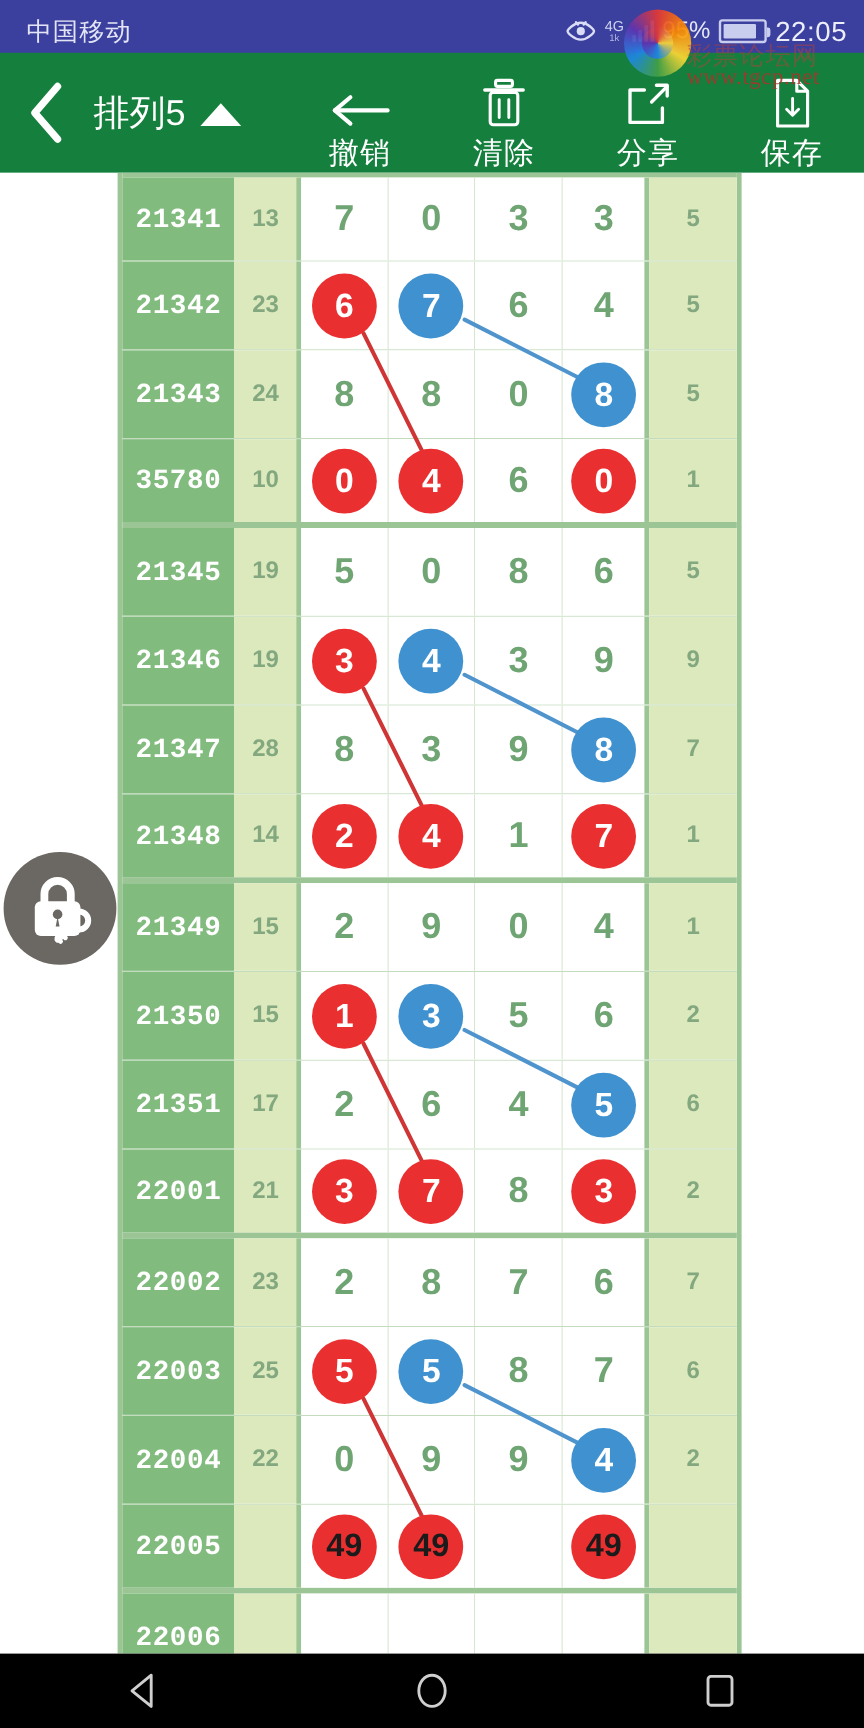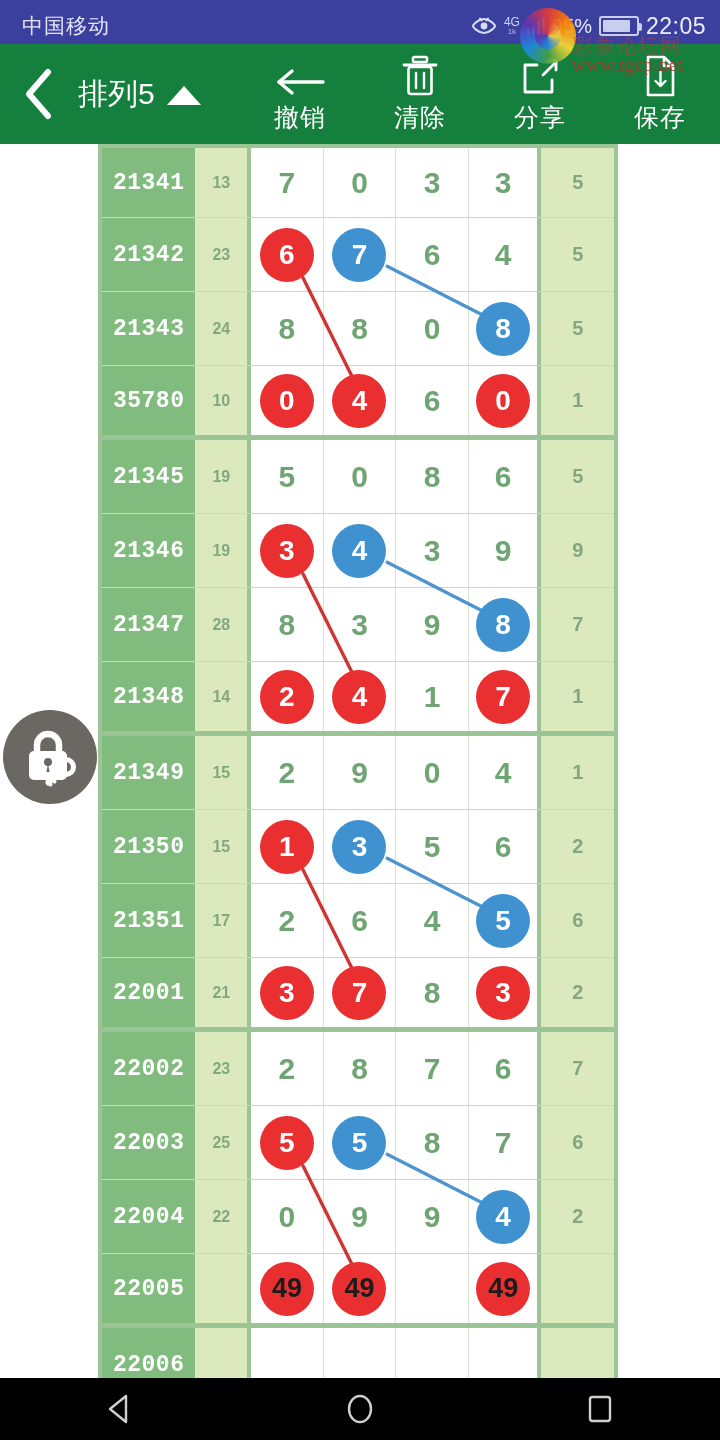--- a/index.html
+++ b/index.html
@@ -51,21 +51,21 @@
     width:78px;display:flex;align-items:center;justify-content:center;
   }
   #title-group{
     display:flex;align-items:center;gap:12px;padding-right:10px;
   }
   #page-title{font-size:30px;color:#ffffff;font-weight:400;}
   #caret-up-icon{
     width:0;height:0;border-left:17px solid transparent;border-right:17px solid transparent;
     border-bottom:19px solid #ffffff;margin-top:3px;
   }
-  #actions{margin-left:auto;display:flex;align-items:center;}
+  #actions{margin-left:auto;display:flex;align-items:flex-end;}
   .action{
     width:120px;display:flex;flex-direction:column;align-items:center;justify-content:center;
     gap:3px;
   }
   .action .glyph{height:44px;display:flex;align-items:flex-end;justify-content:center;}
   .action .lbl{font-size:25px;color:#ffffff;letter-spacing:1px;}
 
   
   #watermark{
     position:absolute;left:510px;top:2px;width:210px;height:90px;pointer-events:none;
@@ -116,21 +116,21 @@
   .cell{
     box-sizing:border-box;display:flex;align-items:center;justify-content:center;
     position:relative;
   }
   .c-issue{
     width:94px;background:#82bb7e;color:#ffffff;font-size:23px;font-weight:bold;
     letter-spacing:.5px;
     font-family:Liberation Mono, monospace;
   }
   .c-sum{
-    width:56px;background:#dce9bd;color:#83a87f;font-size:16px;font-weight:bold;
+    width:56px;background:#dce9bd;color:#83a87f;font-size:20px;font-weight:bold;
     border-right:4px solid #9cc596;
   }
   .c-num{
     width:73px;background:#ffffff;color:#6fa473;font-size:30px;font-weight:bold;
     border-right:1px solid #d6e6d1;
   }
   .c-num.last-num{border-right:4px solid #9cc596;}
   .c-span{
     width:73px;background:#dce9bd;color:#83a87f;font-size:20px;font-weight:bold;
   }

